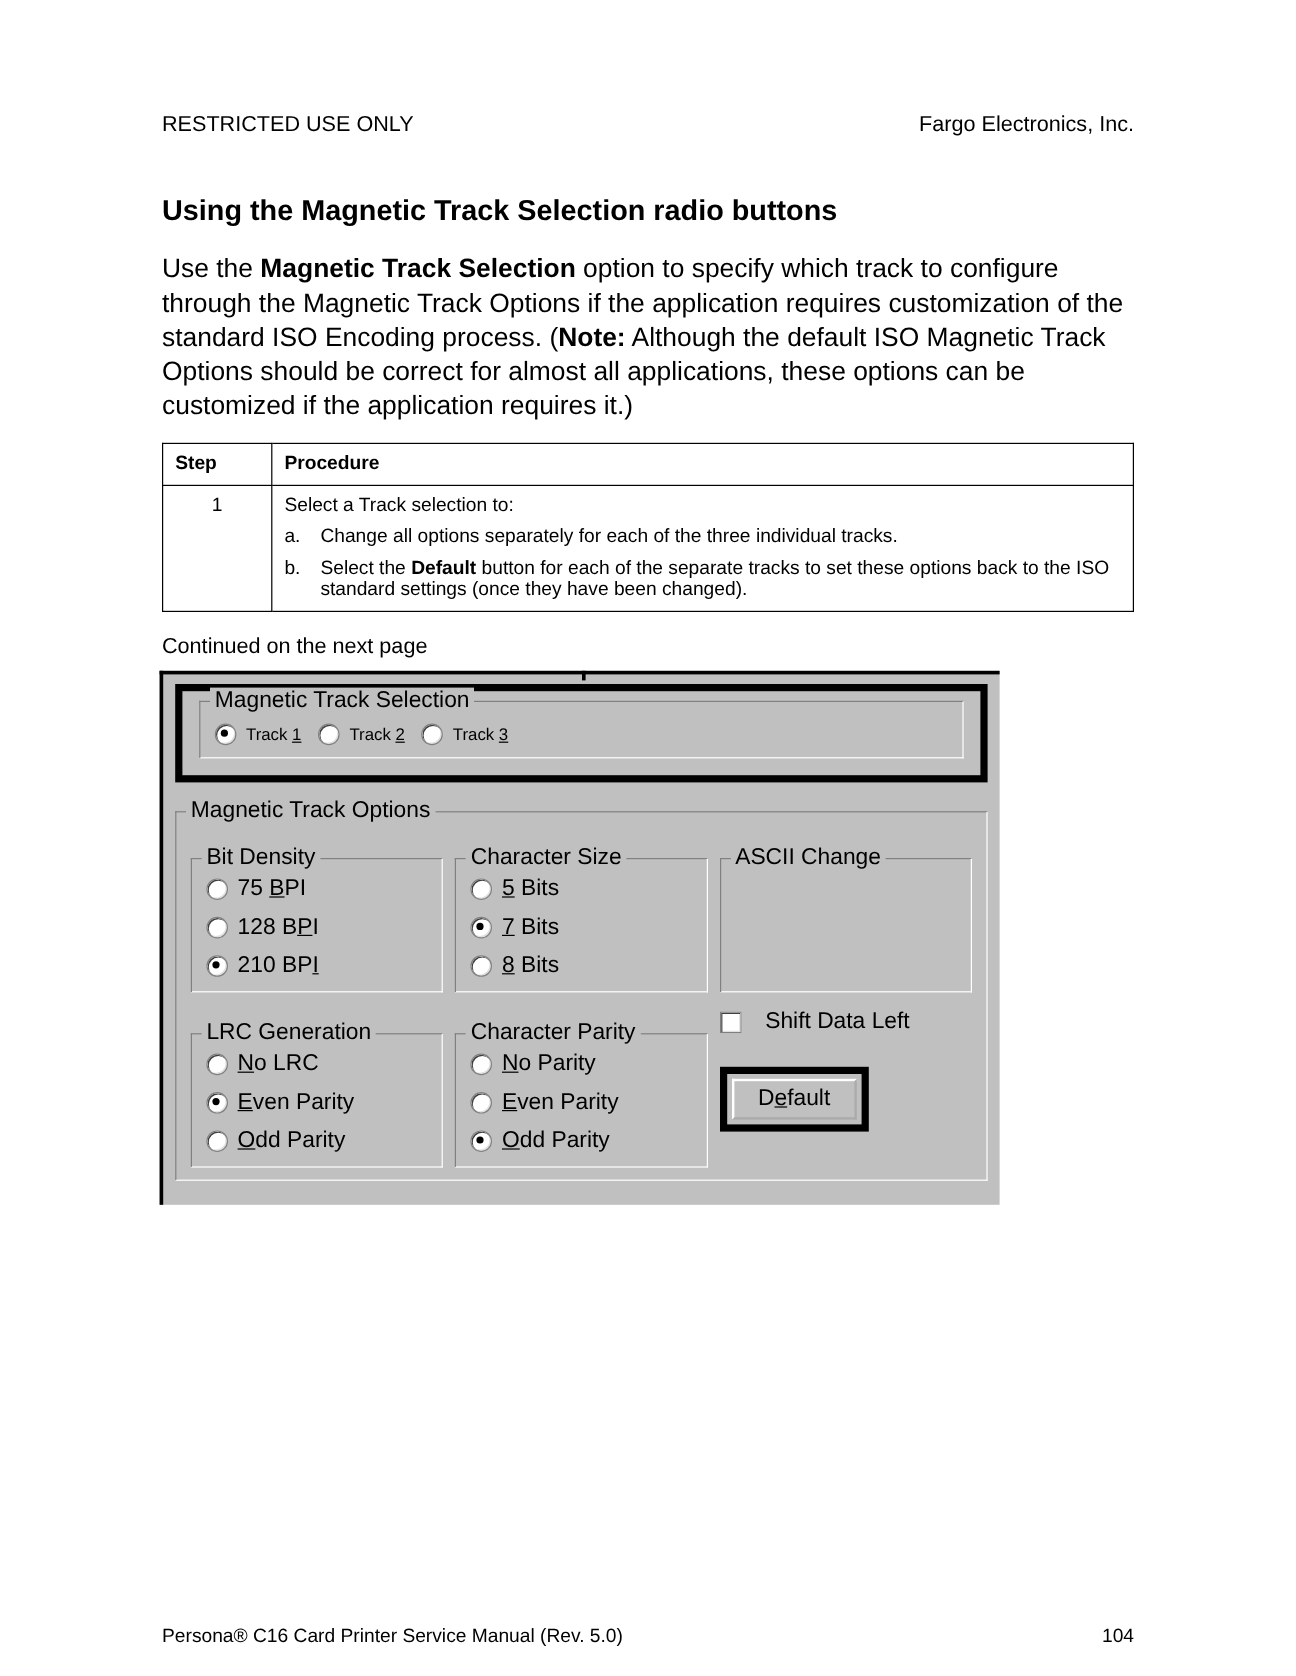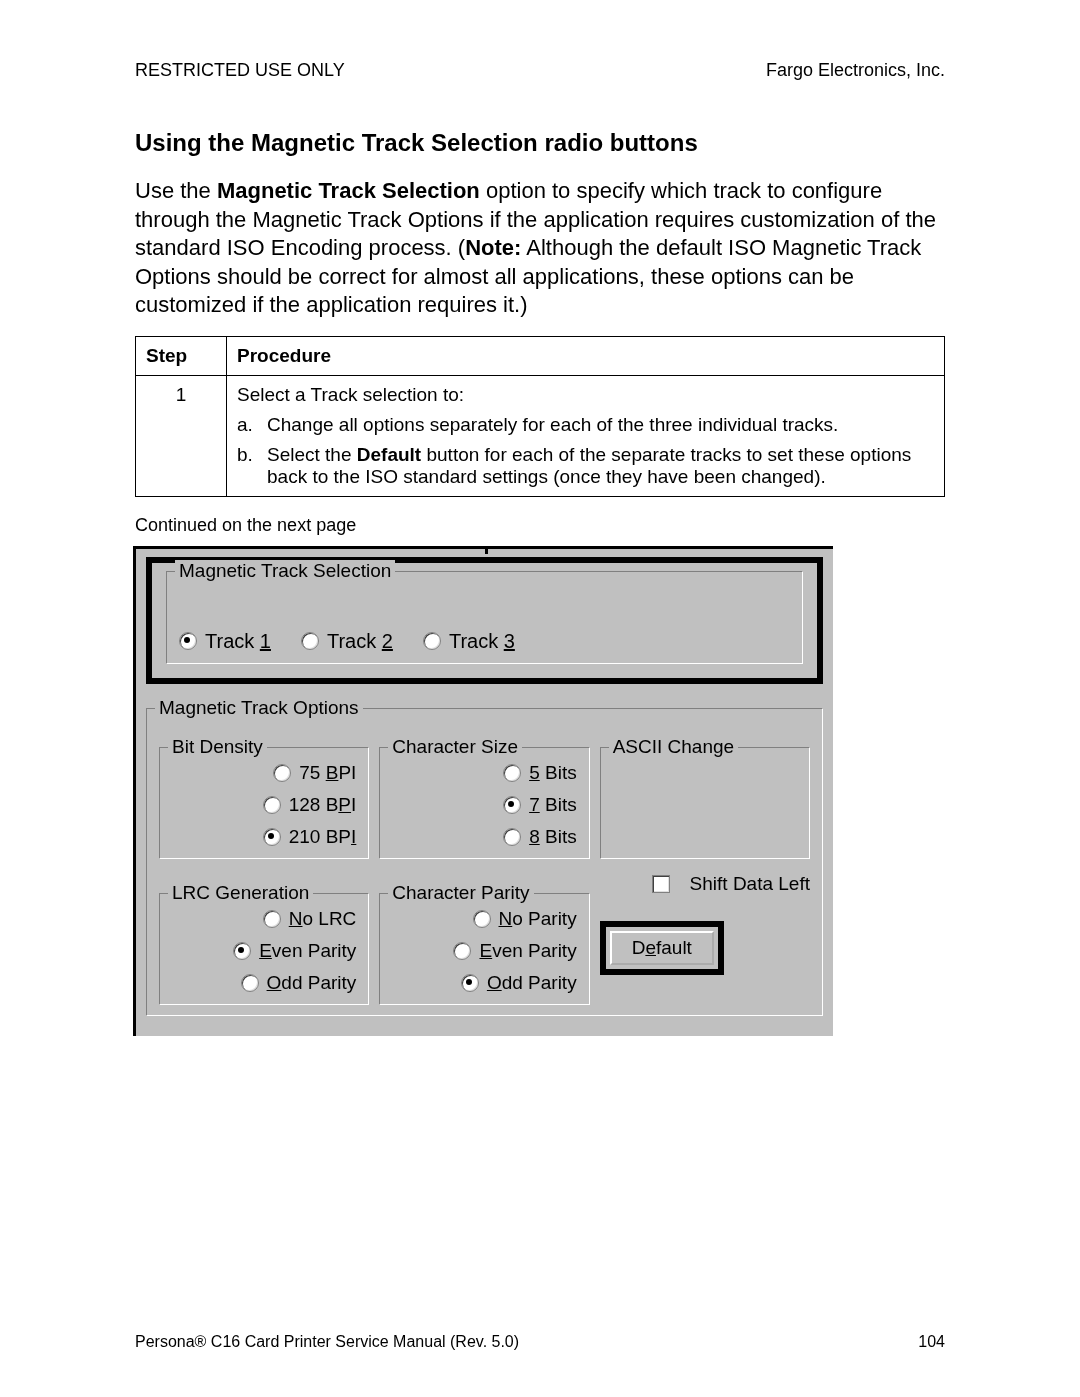--- a/index.html
+++ b/index.html
@@ -6,21 +6,21 @@
     margin: 0;
     padding: 0;
     background: #fff;
     font-family: Arial, Helvetica, sans-serif;
     color: #000;
     width: 1080px;
     height: 1397px;
     box-sizing: border-box;
   }
   .page {
-    padding: 60px 135px 40px 135px;
+    padding: 93px 135px 40px 135px;
     box-sizing: border-box;
     position: relative;
     height: 100%;
   }
   .header-row {
     display: flex;
     justify-content: space-between;
     font-size: 18px;
     margin-bottom: 48px;
   }
@@ -33,21 +33,21 @@
     font-size: 22px;
     line-height: 1.3;
     margin-bottom: 16px;
   }
   .b { font-weight: bold; }
 
   table.proc {
     border-collapse: collapse;
     width: 100%;
     margin-top: 8px;
-    font-size: 19px;
+    font-size: 16px;
   }
   table.proc th, table.proc td {
     border: 1px solid #000;
     padding: 8px 10px;
     vertical-align: top;
     text-align: left;
   }
   table.proc th { font-weight: bold; }
   table.proc td.step { text-align: center; width: 70px; }
   .sublist {
@@ -104,24 +104,23 @@
   .groupbox > .legend {
     position: absolute;
     top: -12px;
     left: 8px;
     background: #c0c0c0;
     padding: 0 4px;
     font-size: 19px;
   }
   .tracks-row {
     display: flex;
-    gap: 30px;
-    font-size: 20px;
+    gap: 14px;
+    font-size: 14px;
     padding-top: 4px;
-    margin-top: 40px;
   }
   .radio {
     display: inline-flex;
     align-items: center;
     gap: 8px;
     cursor: pointer;
   }
   .radio .dot {
     width: 16px; height: 16px;
     border-radius: 50%;
@@ -152,42 +151,42 @@
   .opts-grid {
     display: grid;
     grid-template-columns: 1fr 1fr 1fr;
     gap: 10px 10px;
   }
   .opts-col {
     display:flex;
     flex-direction:column;
     gap:10px;
   }
-  .opt-item { font-size:19px;justify-content:flex-end; }
+  .opt-item { font-size:19px; }
   .u { text-decoration: underline; }
 
   .default-btn-frame {
     border:6px solid #000;
     display:inline-block;
     padding:4px;
     margin-top:8px;
   }
   .win-btn {
     background:#c0c0c0;
     border:2px outset #fff;
     padding:4px 20px;
     font-size:19px;
     cursor:pointer;
   }
 
   .footer {
     position: absolute;
     left: 135px;
     right: 135px;
-    bottom: 46px;
+    bottom: 24px;
     display: flex;
     justify-content: space-between;
     font-size: 16px;
   }
 </style>
 </head>
 <body>
 
 <div class="page">
   <div class="header-row">

